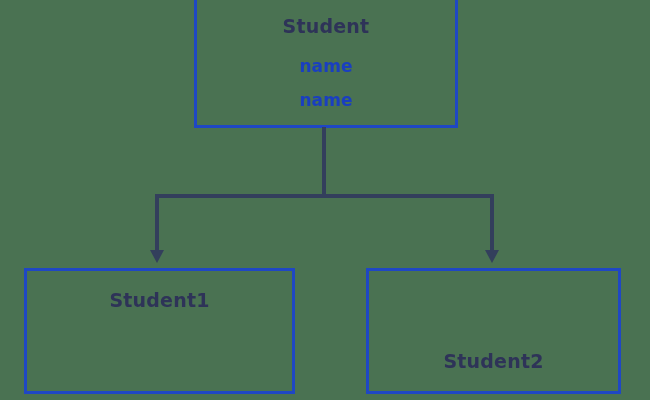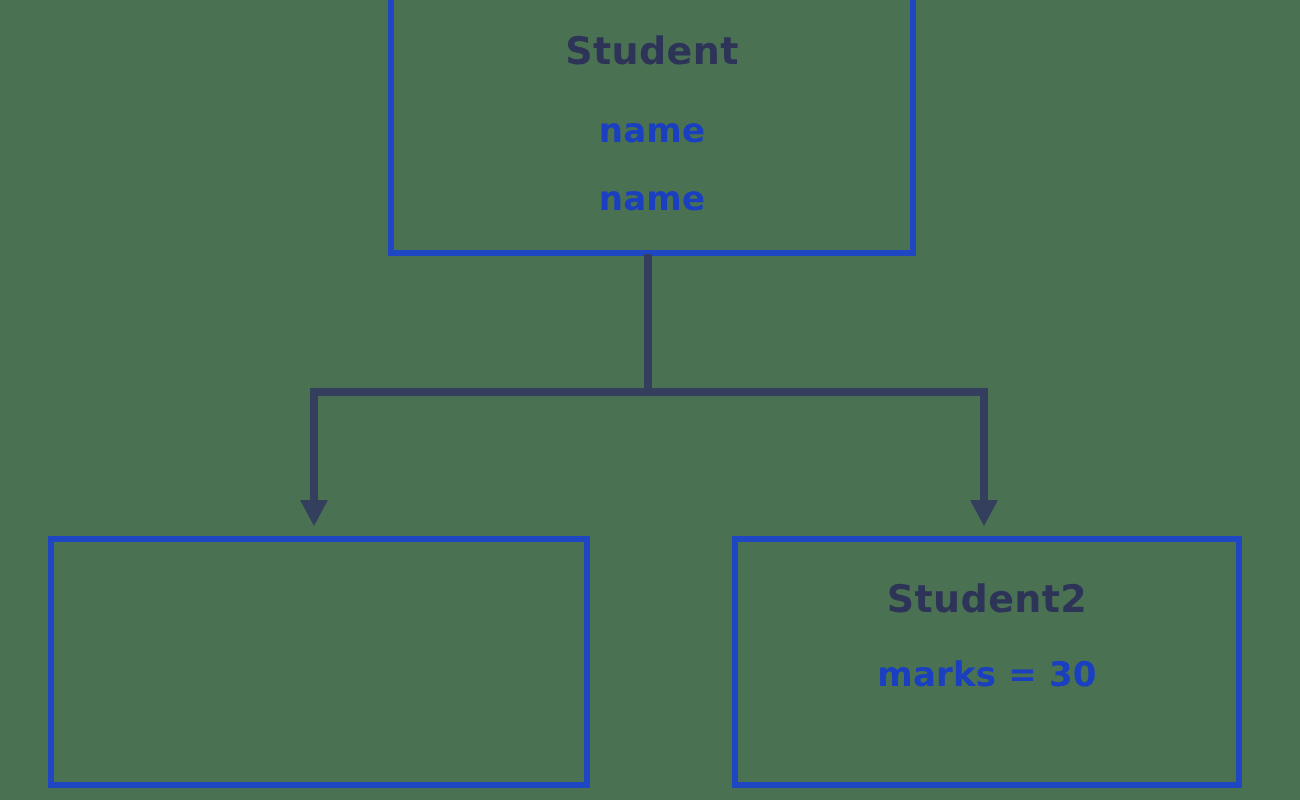--- a/index.html
+++ b/index.html
@@ -43,20 +43,21 @@
     width: 271px;
     height: 126px;
     padding-top: 20px;
   }
   .box-right {
     left: 366px;
     top: 268px;
     width: 255px;
     height: 126px;
     padding-top: 20px;
+    justify-content: flex-end;
   }
 
   .class-title {
     color: #2e3358;
     font-size: 19px;
     font-weight: bold;
     letter-spacing: 0.2px;
     line-height: 1;
     margin-bottom: 20px;
     white-space: nowrap;
@@ -126,20 +127,20 @@
   </div>
 
   <div class="conn conn-stem"></div>
   <div class="conn conn-bar"></div>
   <div class="conn conn-drop-left"></div>
   <div class="conn conn-drop-right"></div>
   <div class="arrow-head arrow-left"></div>
   <div class="arrow-head arrow-right"></div>
 
   <div class="class-box box-left">
+    <div class="class-title">Student1</div>
   </div>
 
   <div class="class-box box-right">
     <div class="class-title">Student2</div>
-    <div class="class-attr">marks = 30</div>
   </div>
 
 </div>
 
 </body></html>

